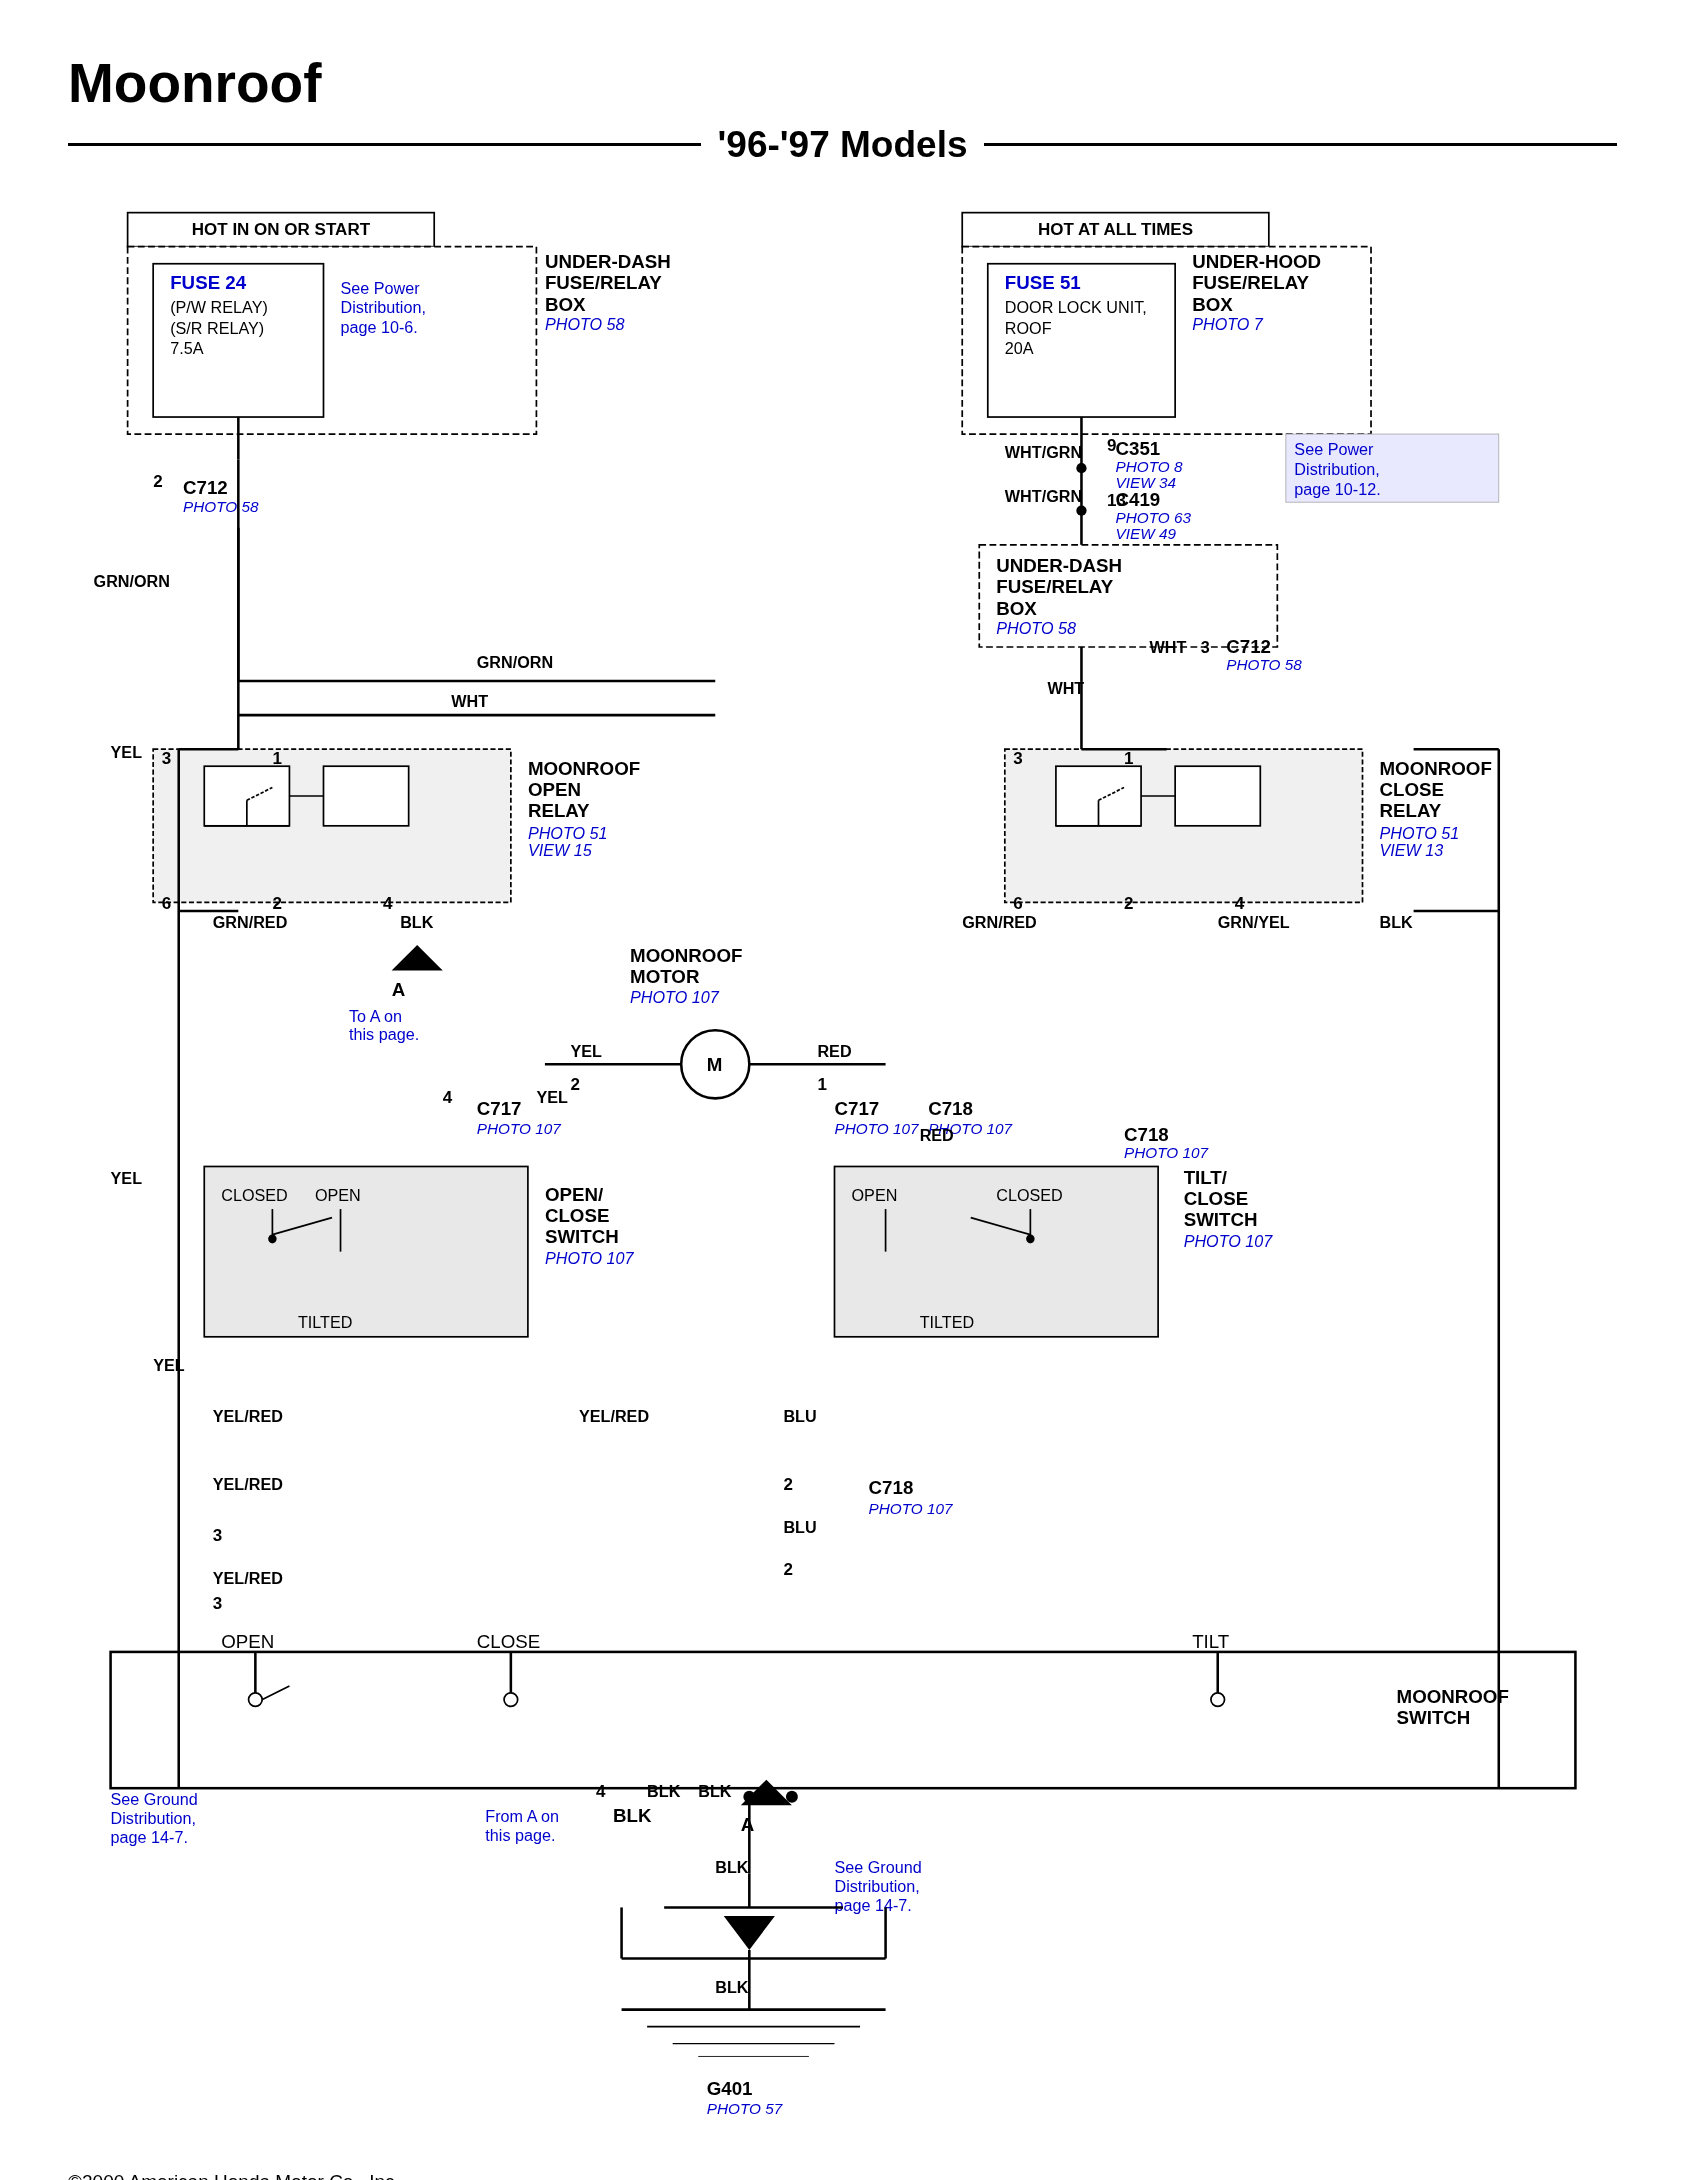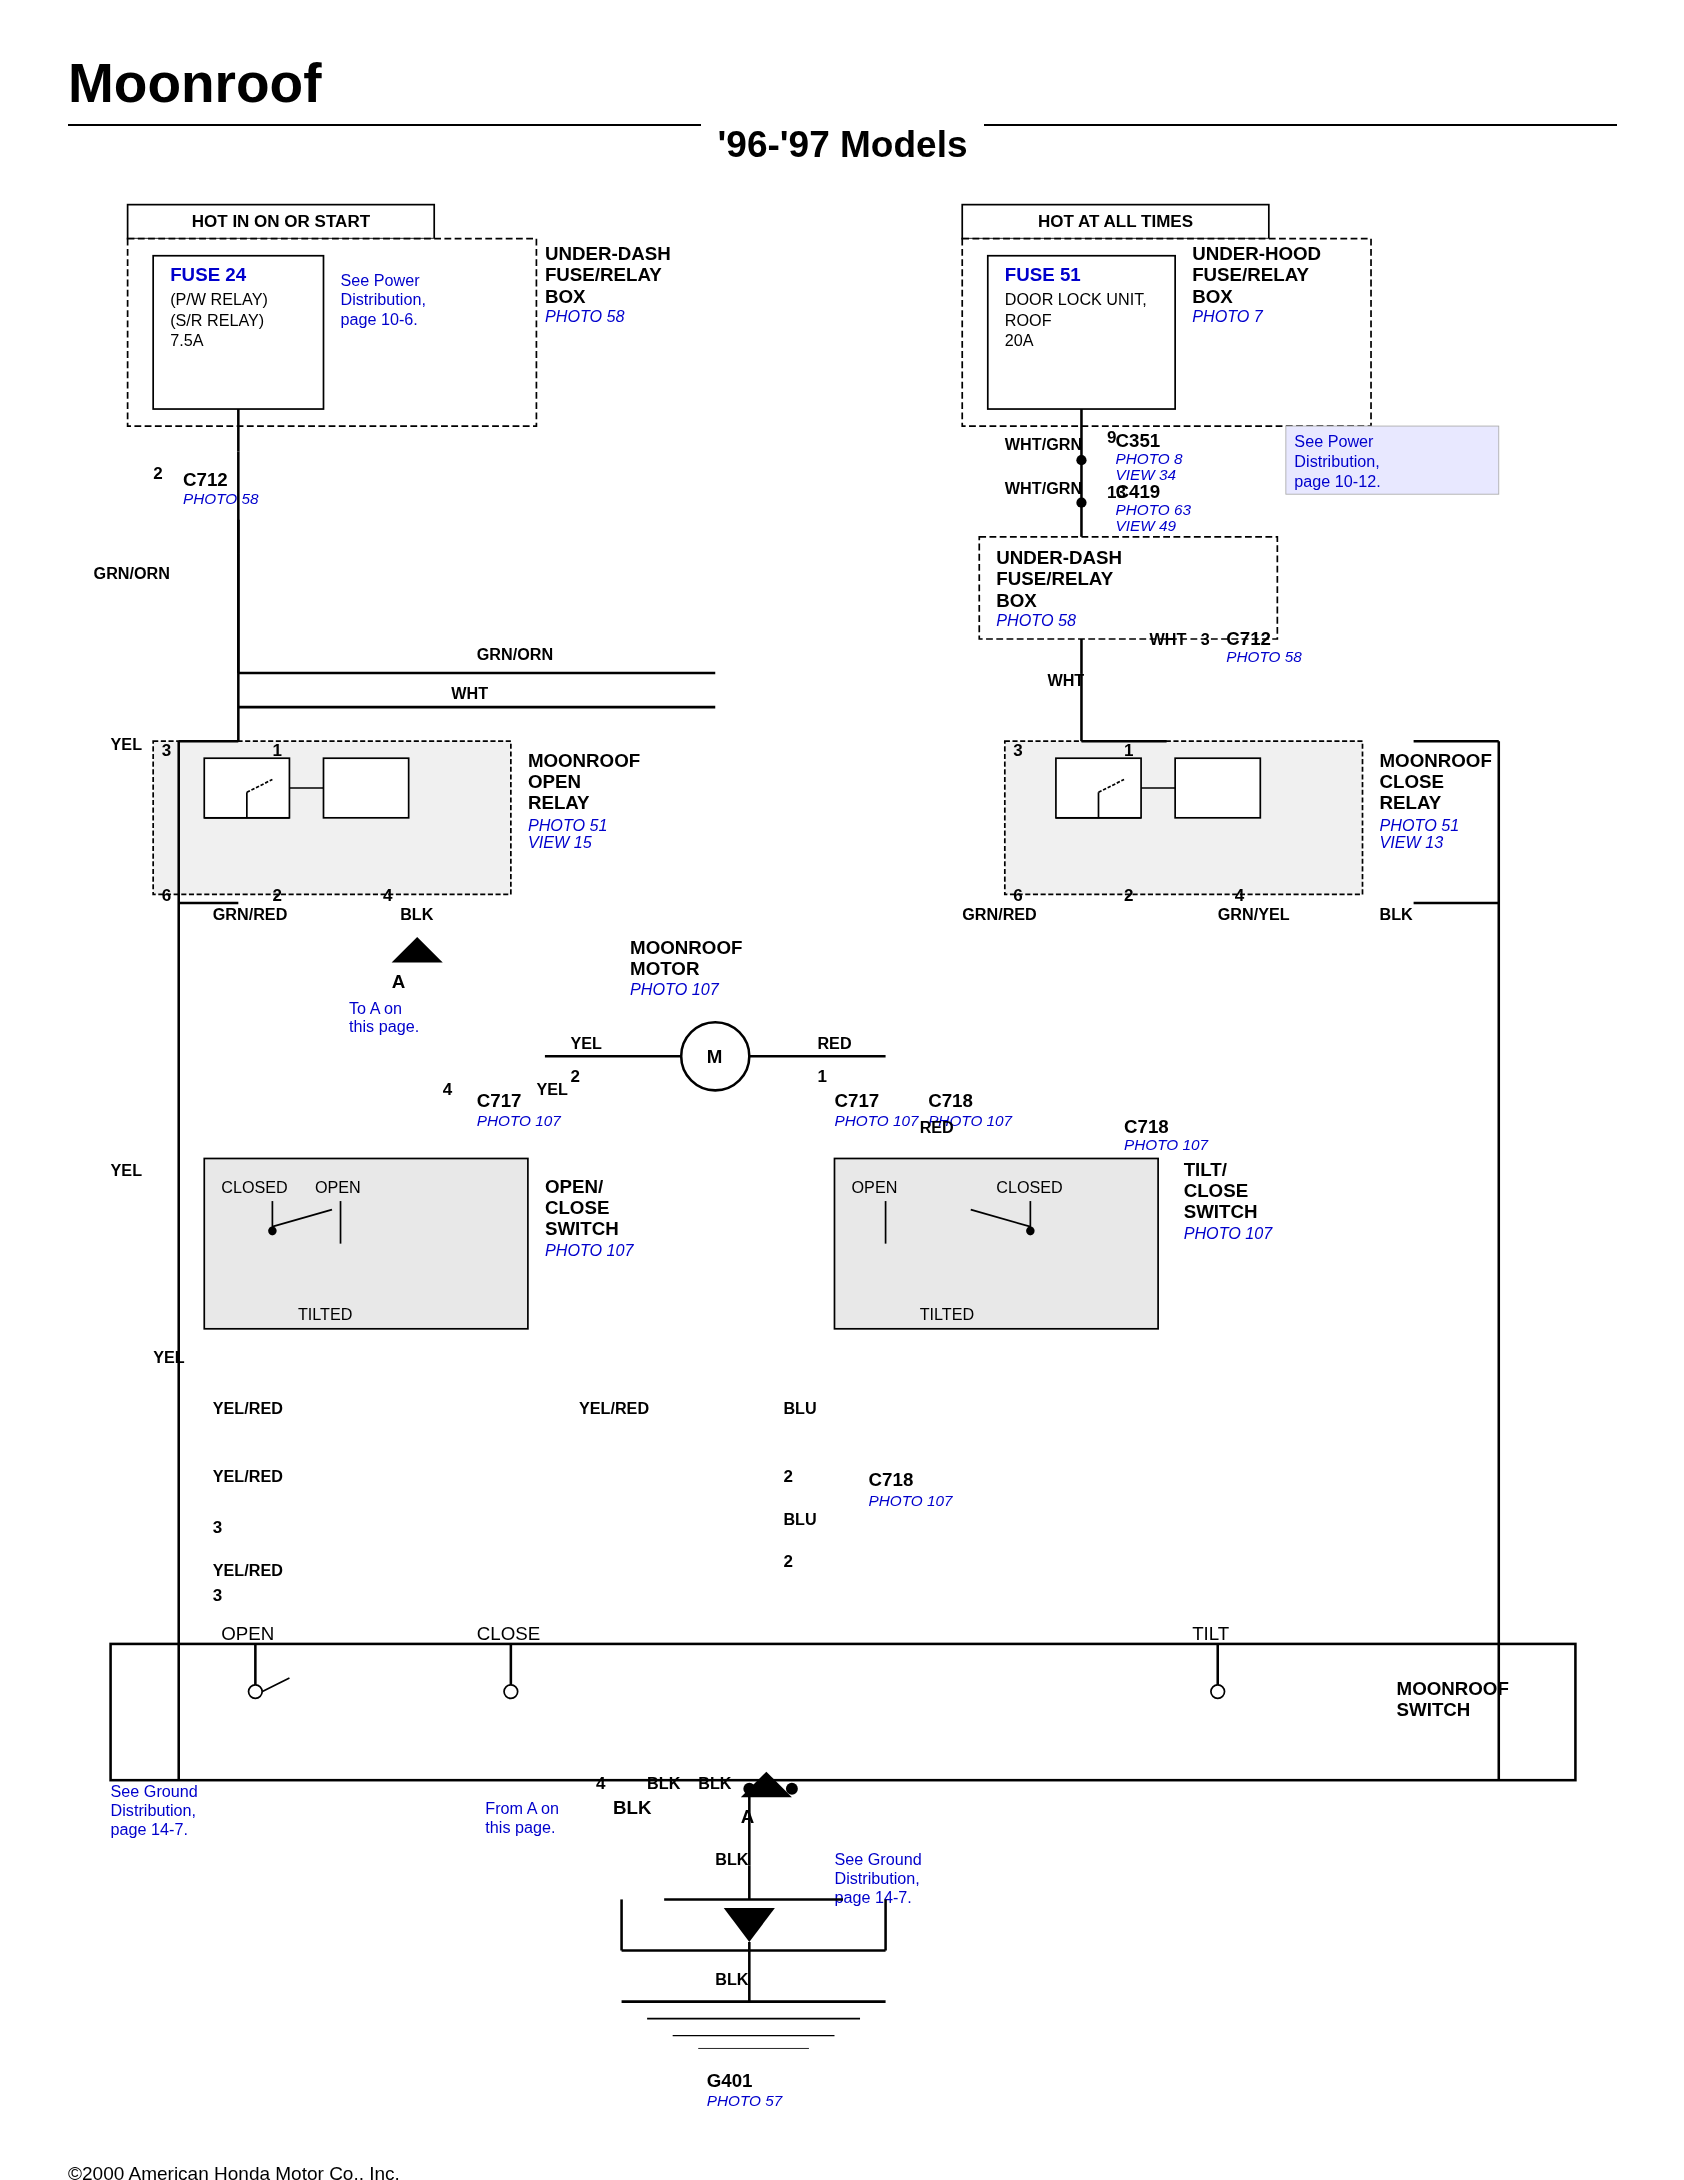--- a/index.html
+++ b/index.html
@@ -14,22 +14,22 @@
 
     .page-title {
       font-size: 55px;
       font-weight: bold;
       color: #000;
       margin-bottom: 8.5px;
     }
 
     .section-header {
       display: flex;
-      align-items: flex-start;
-      margin-bottom: 30px;
+      align-items: center;
+      margin-bottom: 38px;
     }
 
     .section-header-line {
       flex: 1;
       height: 2.6px;
       background: #000;
     }
 
     .section-header-text {
       font-size: 37px;

